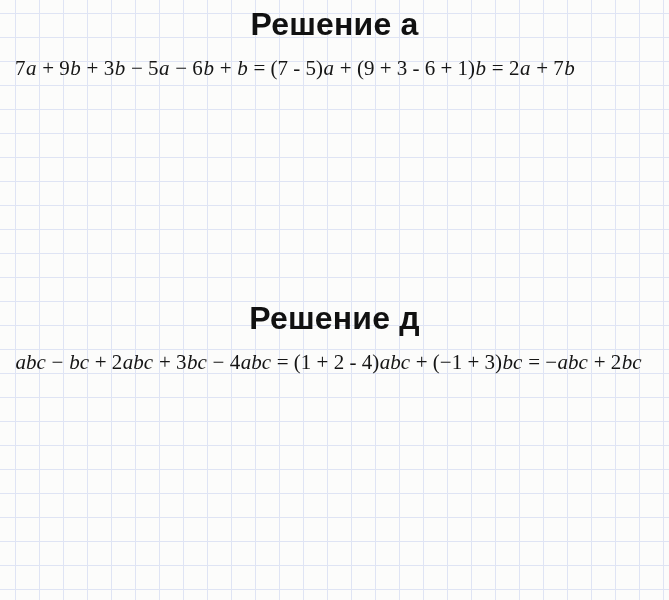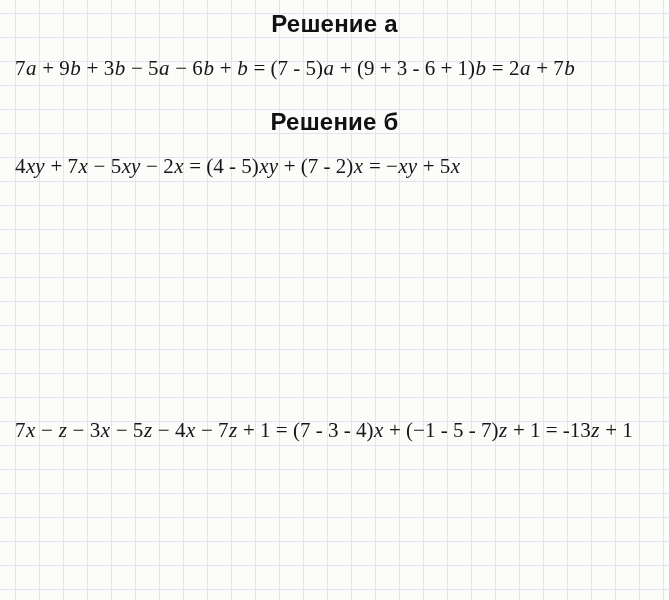--- a/index.html
+++ b/index.html
@@ -24,21 +24,21 @@
     width: 669px;
     height: 600px;
     padding-top: 9px;
   }
   .solution-section {
     height: 98px;
   }
   .section-heading {
     margin: 0;
     font-family: "Liberation Sans", sans-serif;
-    font-size: 24px;
+    font-size: 32px;
     font-weight: 600;
     line-height: 30px;
     text-align: center;
     color: #111111;
     letter-spacing: 0.2px;
   }
   .equation {
     margin: 16px 12px 0 0;
     padding-left: 15px;
     font-family: "Liberation Serif", serif;
@@ -63,29 +63,28 @@
 </head>
 <body>
 
 <div class="page">
 
   <div class="solution-section">
     <h2 class="section-heading">Решение а</h2>
     <p class="equation">7<i>a</i> + 9<i>b</i> + 3<i>b</i> − 5<i>a</i> − 6<i>b</i> + <i>b</i> = (7 - 5)<i>a</i> + (9 + 3 - 6 + 1)<i>b</i> = 2<i>a</i> + 7<i>b</i></p>
   </div>
 
-  <div class="solution-section">
-    <h2 class="section-heading">Решение б</h2>
-    <p class="equation">4<i>xy</i> + 7<i>x</i> − 5<i>xy</i> − 2<i>x</i> = (4 - 5)<i>xy</i> + (7 - 2)<i>x</i> = −<i>xy</i> + 5<i>x</i></p>
-  </div>
 
   <div class="solution-section">
   </div>
 
   <div class="solution-section">
   </div>
 
+  <div class="solution-section">
+    <h2 class="section-heading">Решение д</h2>
+    <p class="equation"><i>abc</i> − <i>bc</i> + 2<i>abc</i> + 3<i>bc</i> − 4<i>abc</i> = (1 + 2 - 4)<i>abc</i> + (−1 + 3)<i>bc</i> = −<i>abc</i> + 2<i>bc</i></p>
+  </div>
 
   <div class="solution-section">
-    <p class="equation">7<i>x</i> − <i>z</i> − 3<i>x</i> − 5<i>z</i> − 4<i>x</i> − 7<i>z</i> + 1 = (7 - 3 - 4)<i>x</i> + (−1 - 5 - 7)<i>z</i> + 1 = -13<i>z</i> + 1</p>
   </div>
 
 </div>
 
 </body></html>

